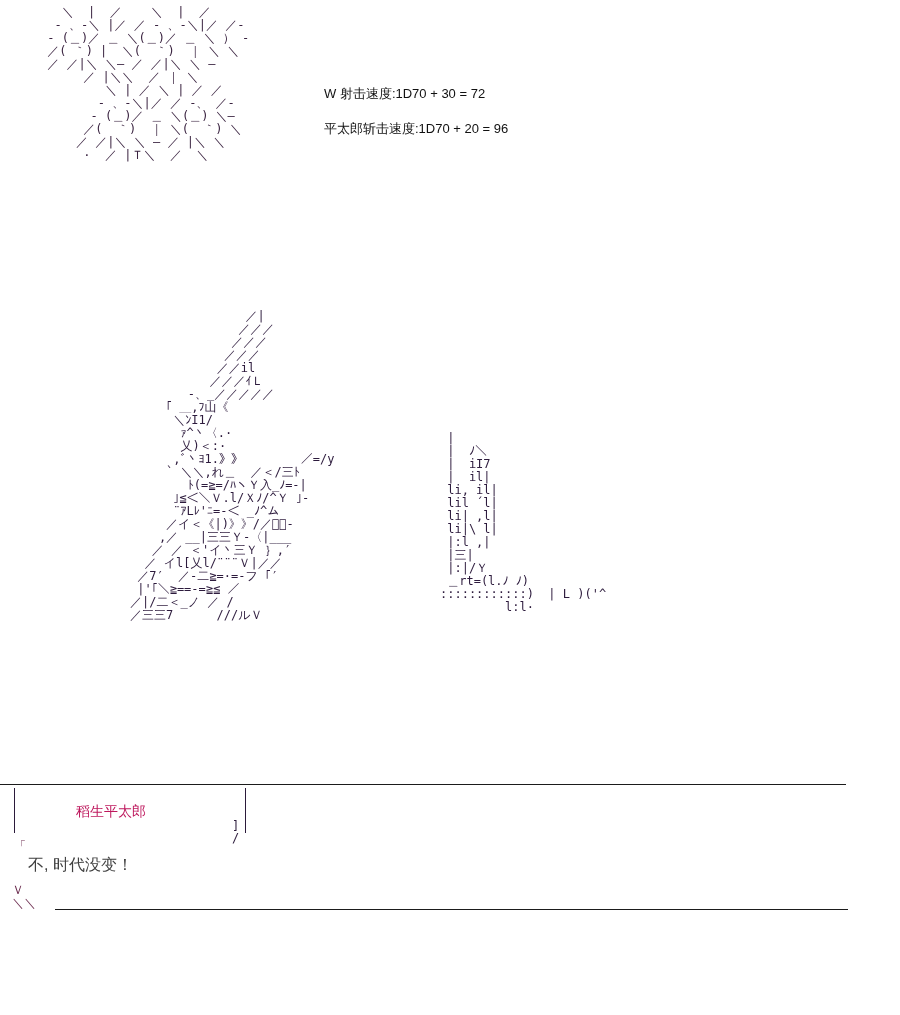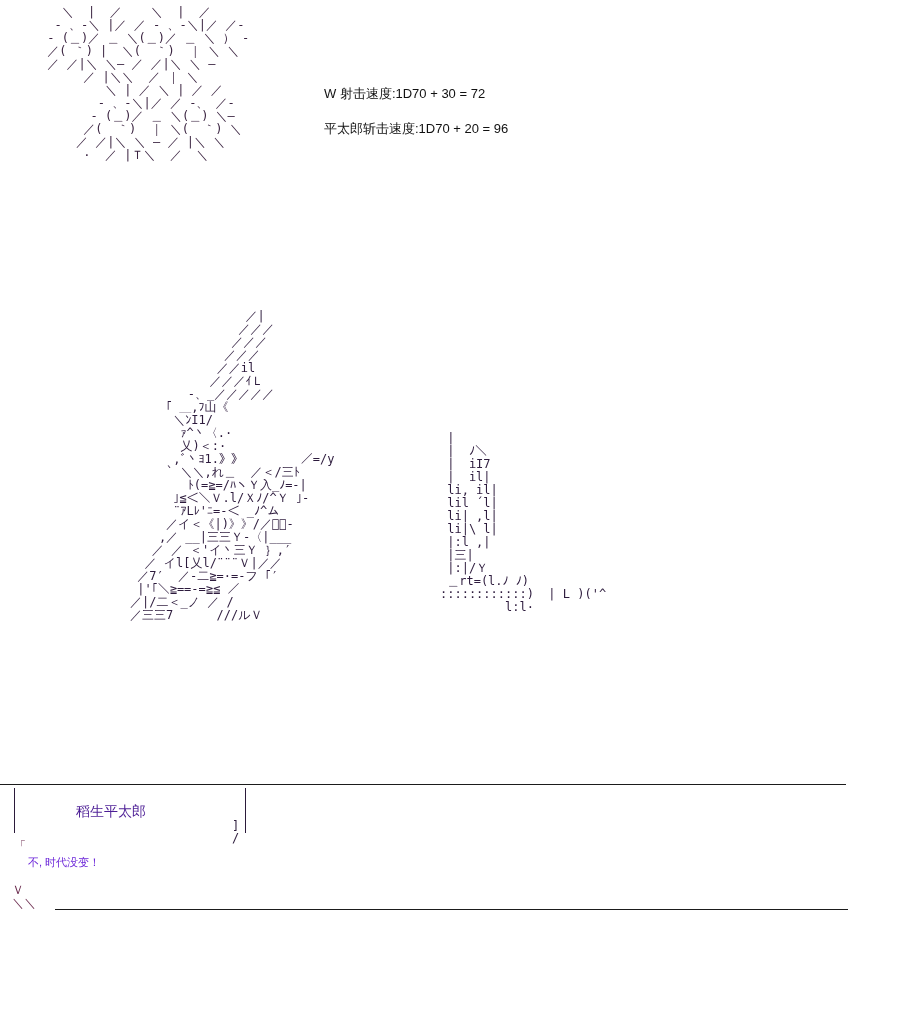--- a/index.html
+++ b/index.html
@@ -76,21 +76,21 @@
     box-sizing: border-box;
     border-left: 1px solid #2b1a3a;
     border-right: 1px solid #2b1a3a;
   }
   #name-text {
     position: absolute;
     left: 76px;
     top: 803px;
     font-family: "Liberation Sans", sans-serif;
     font-size: 14px;
-    color: #4c1d95;
+    color: #be185d;
     white-space: pre;
   }
   #name-tail {
     position: absolute;
     left: 232px;
     top: 820px;
     font-family: "DejaVu Sans Mono", monospace;
     font-size: 12px;
     line-height: 12px;
     color: #2b1a3a;
@@ -106,22 +106,22 @@
     font-size: 12px;
     line-height: 13px;
     color: #6b2b4e;
     white-space: pre;
   }
   #dialogue-text {
     position: absolute;
     left: 28px;
     top: 855px;
     font-family: "Liberation Sans", sans-serif;
-    font-size: 11px;
-    color: #6d28d9;
+    font-size: 16px;
+    color: #404040;
     white-space: pre;
   }
   #dialogue-tail {
     position: absolute;
     left: 12px;
     top: 884px;
     font-family: "DejaVu Sans Mono", monospace;
     font-size: 12px;
     line-height: 13px;
     color: #6b2b4e;

